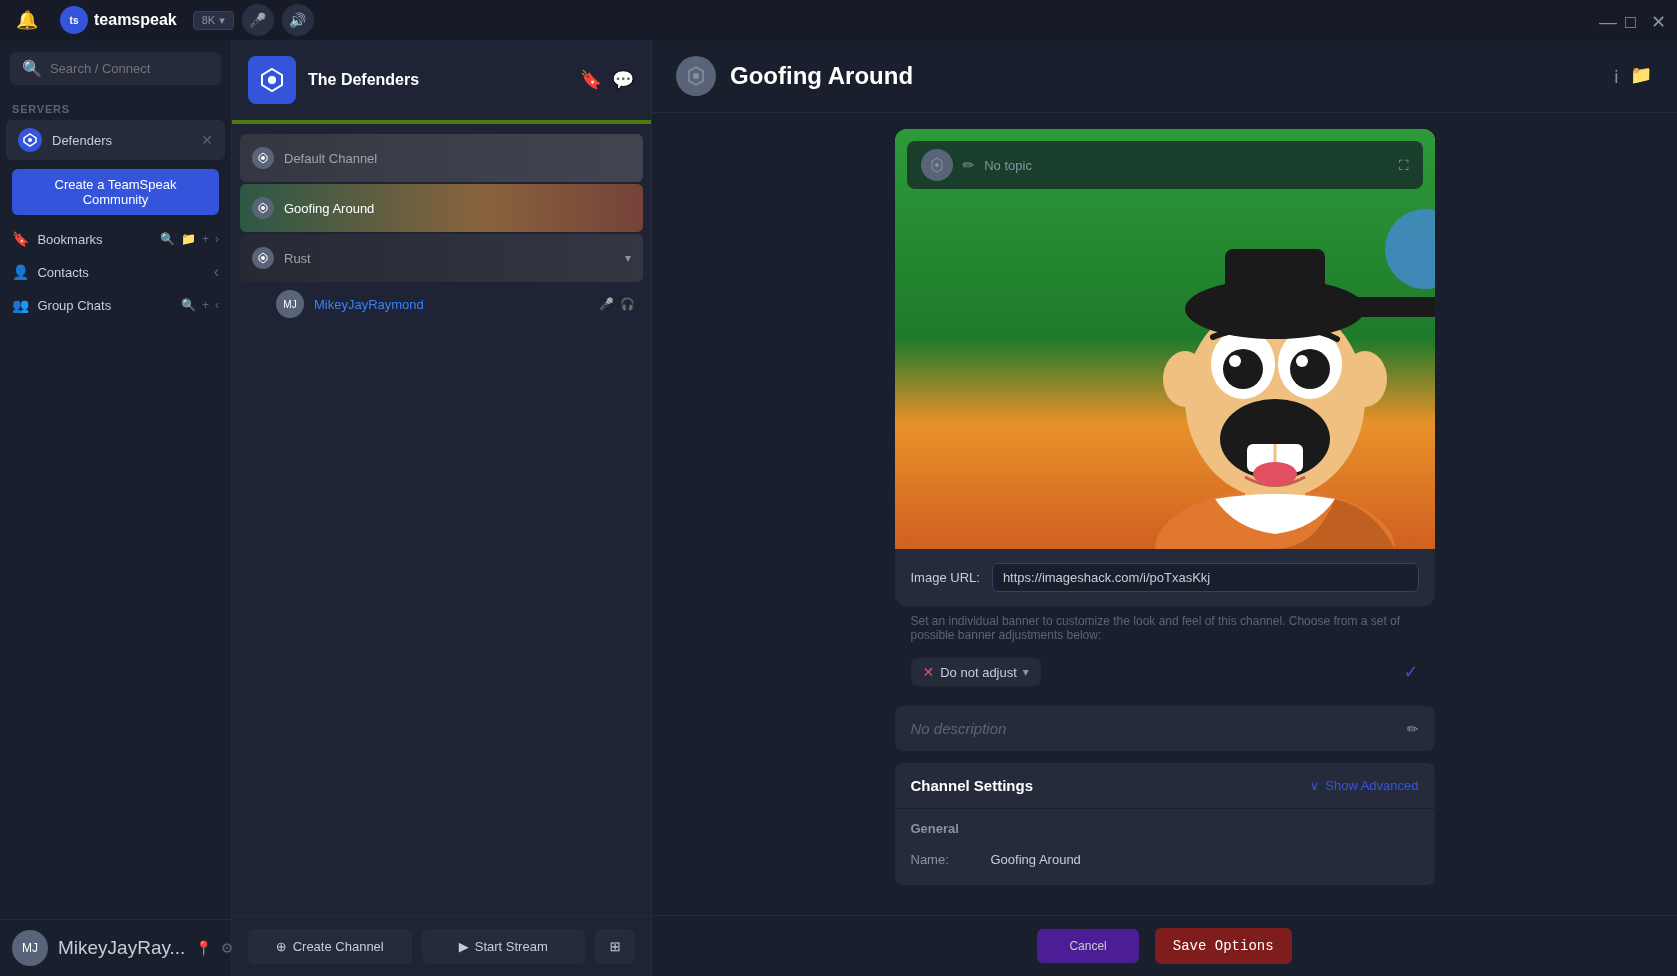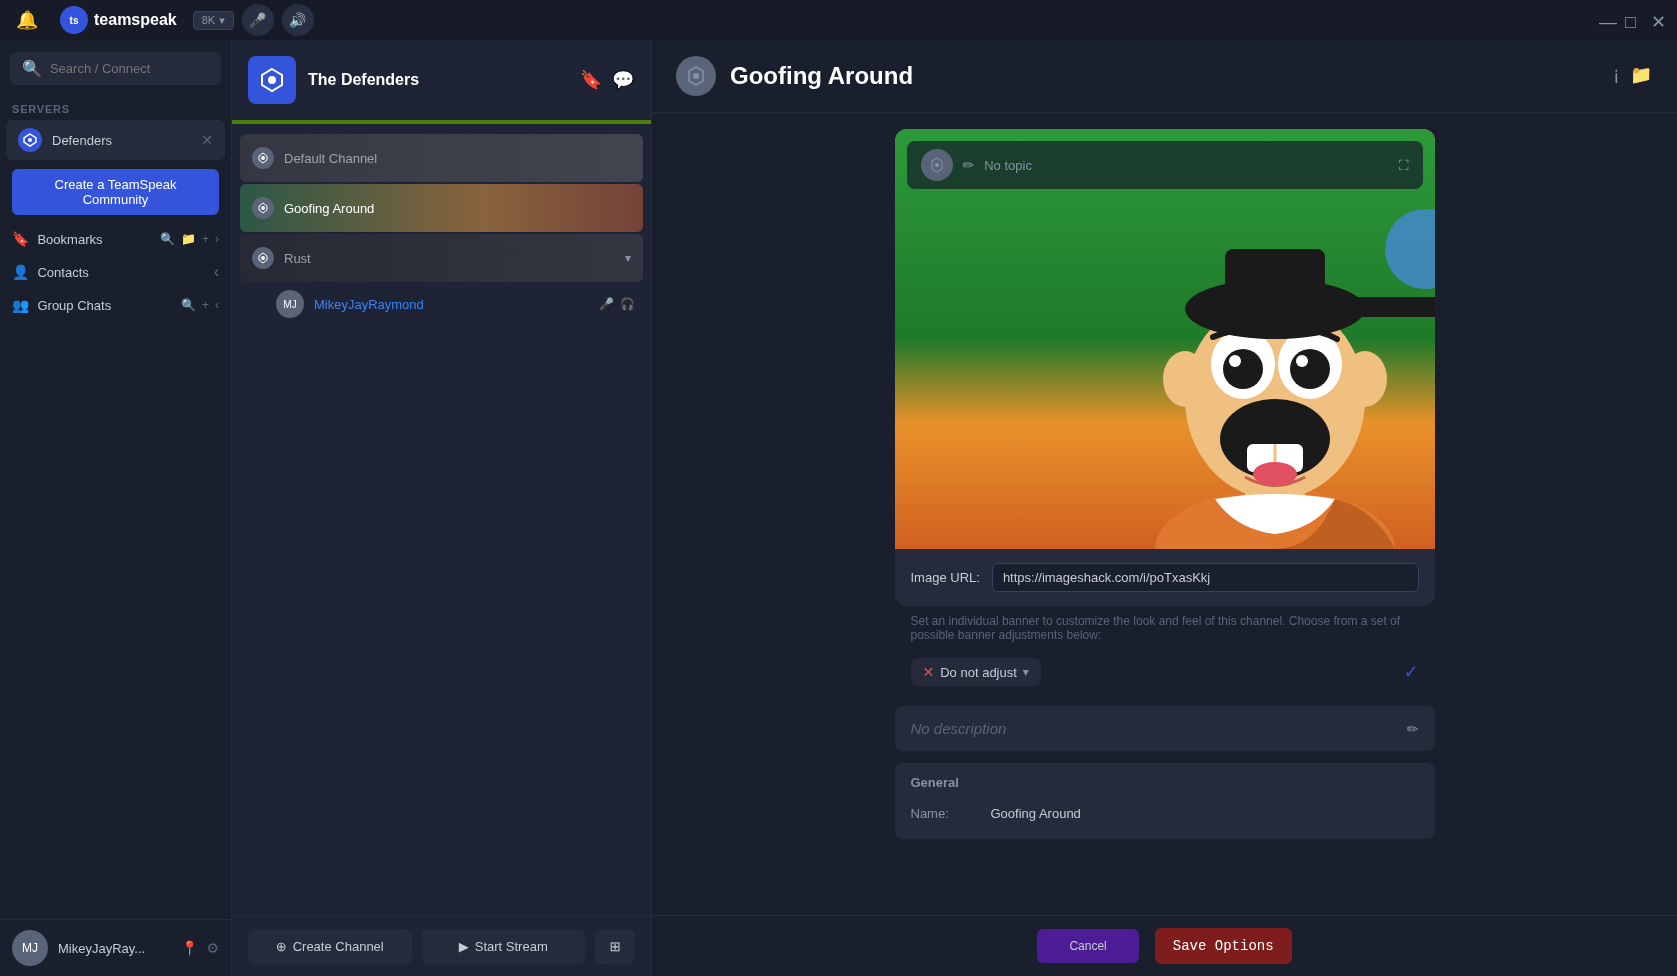--- a/index.html
+++ b/index.html
@@ -212,21 +212,21 @@
       background: #5a6478;
       border-radius: 50%;
       display: flex;
       align-items: center;
       justify-content: center;
       font-size: 12px;
       color: white;
       flex-shrink: 0;
     }
     .user-name {
-      font-size: 13px;
+      font-size: 19px;
       color: #c8ccd8;
       flex: 1;
     }
     .user-actions {
       display: flex;
       gap: 8px;
       color: #5a6478;
       font-size: 14px;
     }
 
@@ -975,20 +975,27 @@
           </button>
           <span class="confirm-check">✓</span>
         </div>
 
         <div class="description-box">
           <span class="description-placeholder">No description</span>
           <span class="description-edit-icon">✏</span>
         </div>
 
         <div class="settings-section">
+          <div class="settings-header">
+            <span class="settings-title">Channel Settings</span>
+            <button class="show-advanced-btn">
+              <span>∨</span>
+              <span>Show Advanced</span>
+            </button>
+          </div>
           <div class="general-section">
             <div class="general-title">General</div>
             <div class="field-row">
               <span class="field-label">Name:</span>
               <span class="field-value">Goofing Around</span>
             </div>
           </div>
         </div>
       </div>
     </div>

